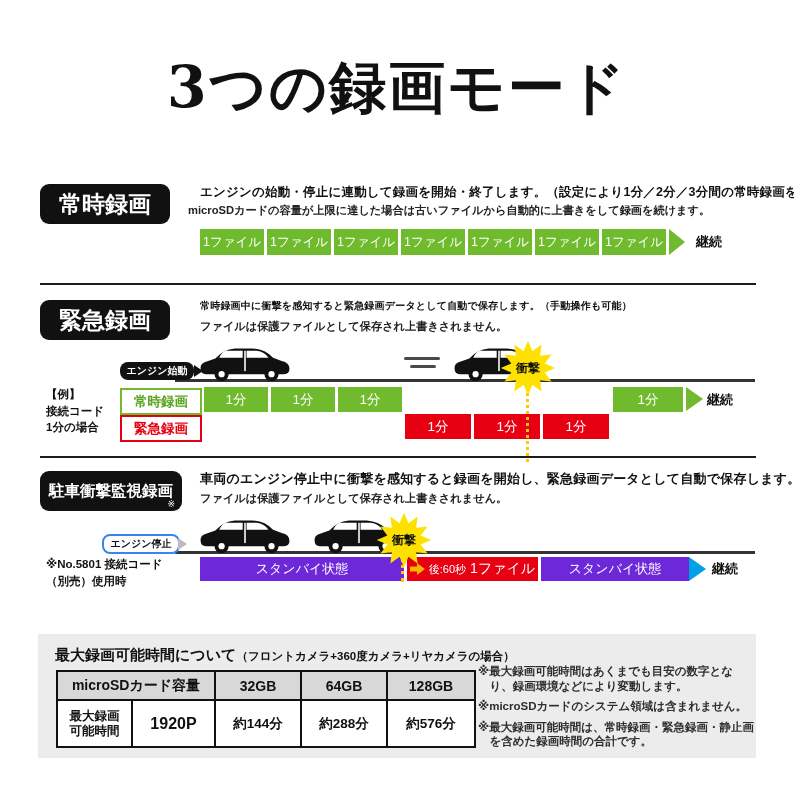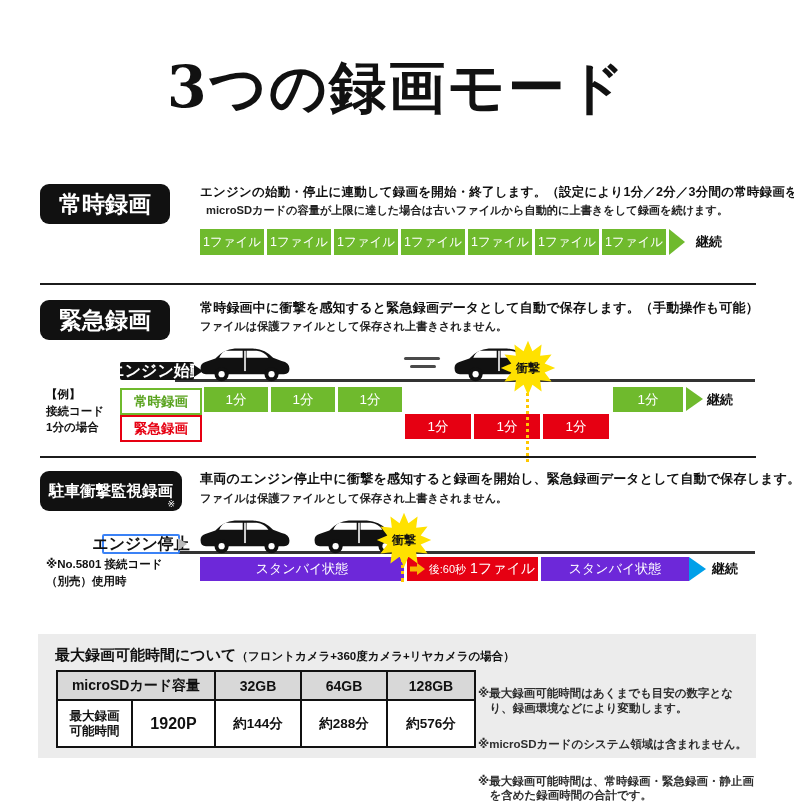--- a/index.html
+++ b/index.html
@@ -20,22 +20,22 @@
   .divider{height:2px;background:#1c1c1c;}
   
   .segrow{display:flex;gap:3px;}
   .seg{display:flex;align-items:center;justify-content:center;color:#fff;font-weight:400;}
   .seg.green{background:#6fba2d;}
   .seg.red{background:#e60012;}
   .seg.blue{background:#6d28d9;}
   .arrow{width:0;height:0;}
   .keizoku{font-weight:700;font-size:13px;color:#111;}
   
-  .pill{border-radius:2px;display:flex;align-items:center;justify-content:center;
-      font-size:16px;font-weight:700;white-space:nowrap;}
+  .pill{border-radius:8px;display:flex;align-items:center;justify-content:center;
+      font-size:10px;font-weight:700;white-space:nowrap;}
   .pill-dark{background:#111;color:#fff;}
   .pill-light{background:#fff;color:#111;border:2px solid #3b82f6;}
   .pill-tail{position:absolute;right:-9px;top:50%;margin-top:-6px;width:0;height:0;
       border-top:6px solid transparent;border-bottom:6px solid transparent;}
   
   .outline-tag{background:#fff;display:flex;align-items:center;justify-content:center;
       font-size:13.5px;font-weight:700;}
   .ot-green{border:2px solid #6fba2d;color:#5aa31f;}
   .ot-red{border:2px solid #e60012;color:#e60012;}
   .ground{background:#333;height:3px;}
@@ -54,21 +54,21 @@
   table.cap{border-collapse:collapse;position:absolute;left:18px;top:36px;background:#fff;}
   table.cap td{border:2px solid #111;text-align:center;padding:0;}
   table.cap .hd{background:#d8d8d8;font-weight:700;font-size:14px;height:27px;}
   table.cap .c0{width:72px;} table.cap .c1{width:80px;}
   table.cap .c2{width:84px;} table.cap .c3{width:84px;} table.cap .c4{width:86px;}
   table.cap .lab{font-size:12.5px;font-weight:700;line-height:15px;height:45px;}
   table.cap .res{font-size:16px;font-weight:700;}
   table.cap .val{font-size:13.5px;font-weight:700;}
   .bb-notes{position:absolute;left:440px;top:30px;width:276px;}
   .bb-note{font-size:11.5px;font-weight:700;color:#2e2e2e;line-height:14.5px;
-      margin-bottom:6px;text-indent:-1em;padding-left:1em;margin-top:22px;}
+      margin-bottom:6px;text-indent:-1em;padding-left:1em;}
 </style>
 </head>
 <body>
 
 <svg width="0" height="0" style="position:absolute">
   <defs>
     <symbol id="car-shape" viewBox="0 0 120 50">
       <path d="M10,40 Q3,40 3,32 Q3,26 10,24 L22,20 Q32,8 47,7 L70,7 Q86,8 96,19 L107,23 Q117,25 117,33 Q117,40 110,40 Z" fill="#111"></path>
       <path d="M35,10 Q30,12 27,19 L57,19 L57,10 Z" fill="#fff"></path>
       <path d="M62,10 L75,10 Q85,11 90,19 L62,19 Z" fill="#fff"></path>
@@ -85,40 +85,40 @@
 </svg>
 
 <div id="canvas">
 
   <div class="abs main-title">3つの録画モード</div>
 
   <div class="abs black-tag" style="left:40px;top:184px;width:130px;height:40px;font-size:23px;">
     <span>常時録画</span>
   </div>
   <div class="abs d1" style="left:200px;top:184px;">エンジンの始動・停止に連動して録画を開始・終了します。（設定により1分／2分／3分間の常時録画をします。）</div>
-  <div class="abs d2" style="left:206px;top:203px;">microSDカードの容量が上限に達した場合は古いファイルから自動的に上書きをして録画を続けます。</div>
+  <div class="abs d2" style="left:188px;top:203px;">microSDカードの容量が上限に達した場合は古いファイルから自動的に上書きをして録画を続けます。</div>
 
   <div class="abs segrow" style="left:200px;top:229px;height:26px;">
     <div class="seg green" style="width:64px;font-size:12.5px;">1ファイル</div>
     <div class="seg green" style="width:64px;font-size:12.5px;">1ファイル</div>
     <div class="seg green" style="width:64px;font-size:12.5px;">1ファイル</div>
     <div class="seg green" style="width:64px;font-size:12.5px;">1ファイル</div>
     <div class="seg green" style="width:64px;font-size:12.5px;">1ファイル</div>
     <div class="seg green" style="width:64px;font-size:12.5px;">1ファイル</div>
     <div class="seg green" style="width:64px;font-size:12.5px;">1ファイル</div>
     <div class="arrow" style="border-top:13px solid transparent;border-bottom:13px solid transparent;border-left:16px solid #6fba2d;"></div>
     <div class="keizoku" style="line-height:26px;margin-left:8px;">継続</div>
   </div>
 
   <div class="abs divider" style="left:40px;top:283px;width:716px;"></div>
 
   <div class="abs black-tag" style="left:40px;top:300px;width:130px;height:40px;font-size:23px;">
     <span>緊急録画</span>
   </div>
-  <div class="abs d1" style="left:200px;top:299px;font-size:13px;">常時録画中に衝撃を感知すると緊急録画データとして自動で保存します。（手動操作も可能）</div>
+  <div class="abs d1" style="left:200px;top:299px;font-size:10px;">常時録画中に衝撃を感知すると緊急録画データとして自動で保存します。（手動操作も可能）</div>
   <div class="abs d2" style="left:200px;top:319px;">ファイルは保護ファイルとして保存され上書きされません。</div>
 
   <div class="abs ground" style="left:175px;top:379px;width:580px;"></div>
   <svg class="abs car" style="left:198px;top:343px;" width="94" height="39">
       <use href="#car-shape"></use>
     </svg>
   <div class="abs speedline" style="left:404px;top:357px;width:36px;"></div>
   <div class="abs speedline" style="left:410px;top:365px;width:26px;"></div>
   <svg class="abs car" style="left:452px;top:343px;" width="94" height="39">
       <use href="#car-shape"></use>

